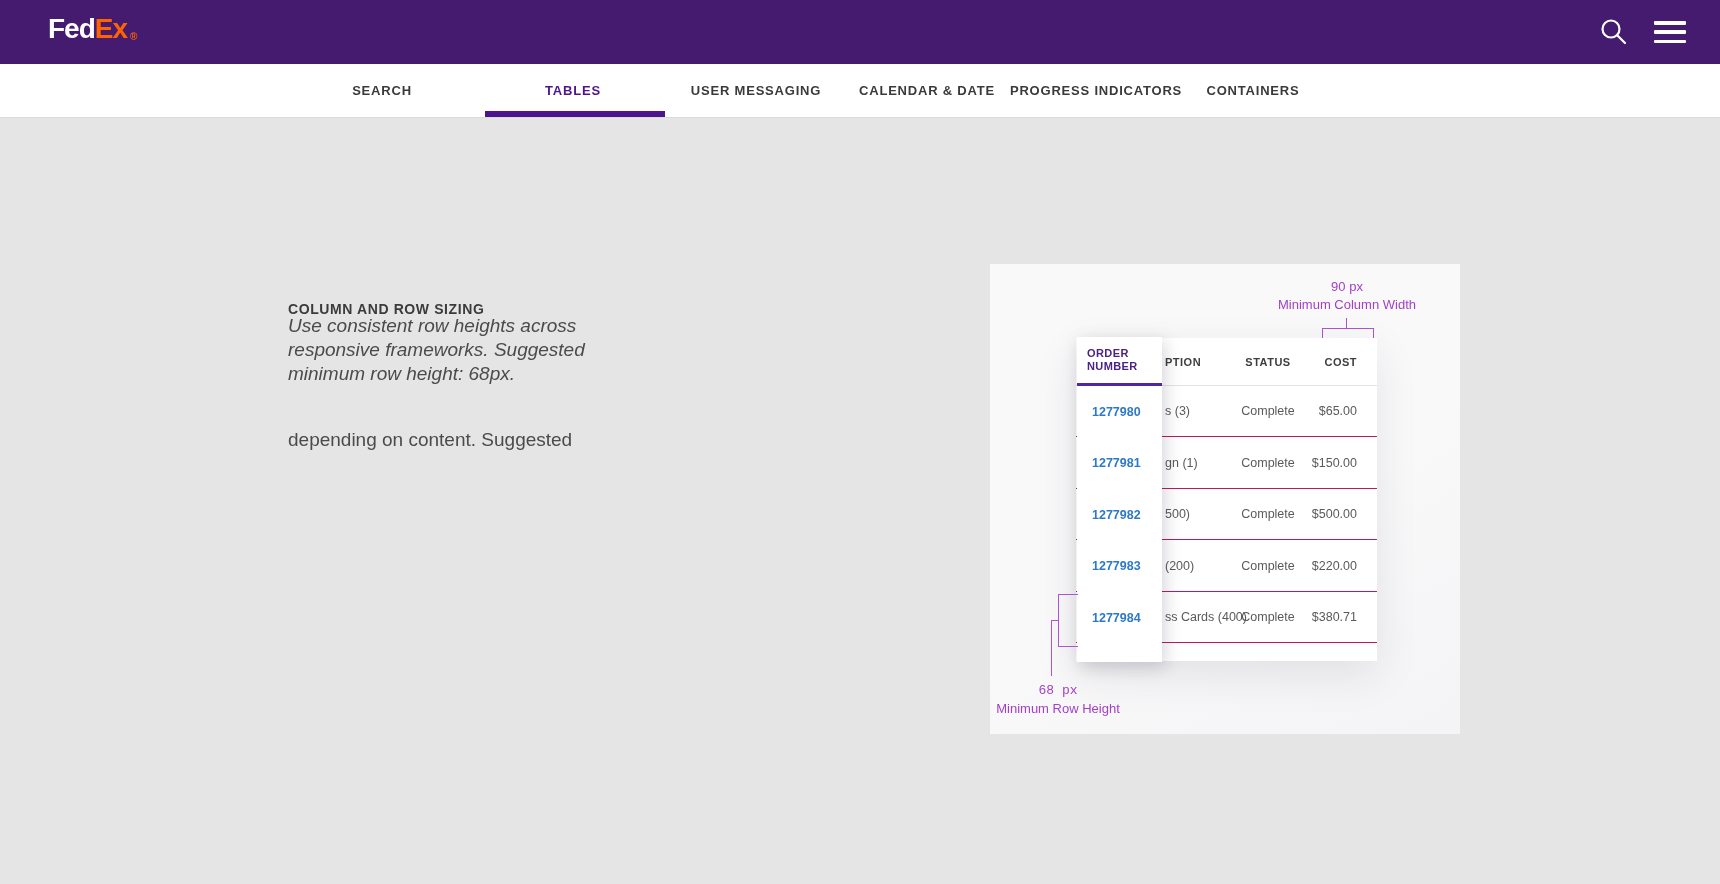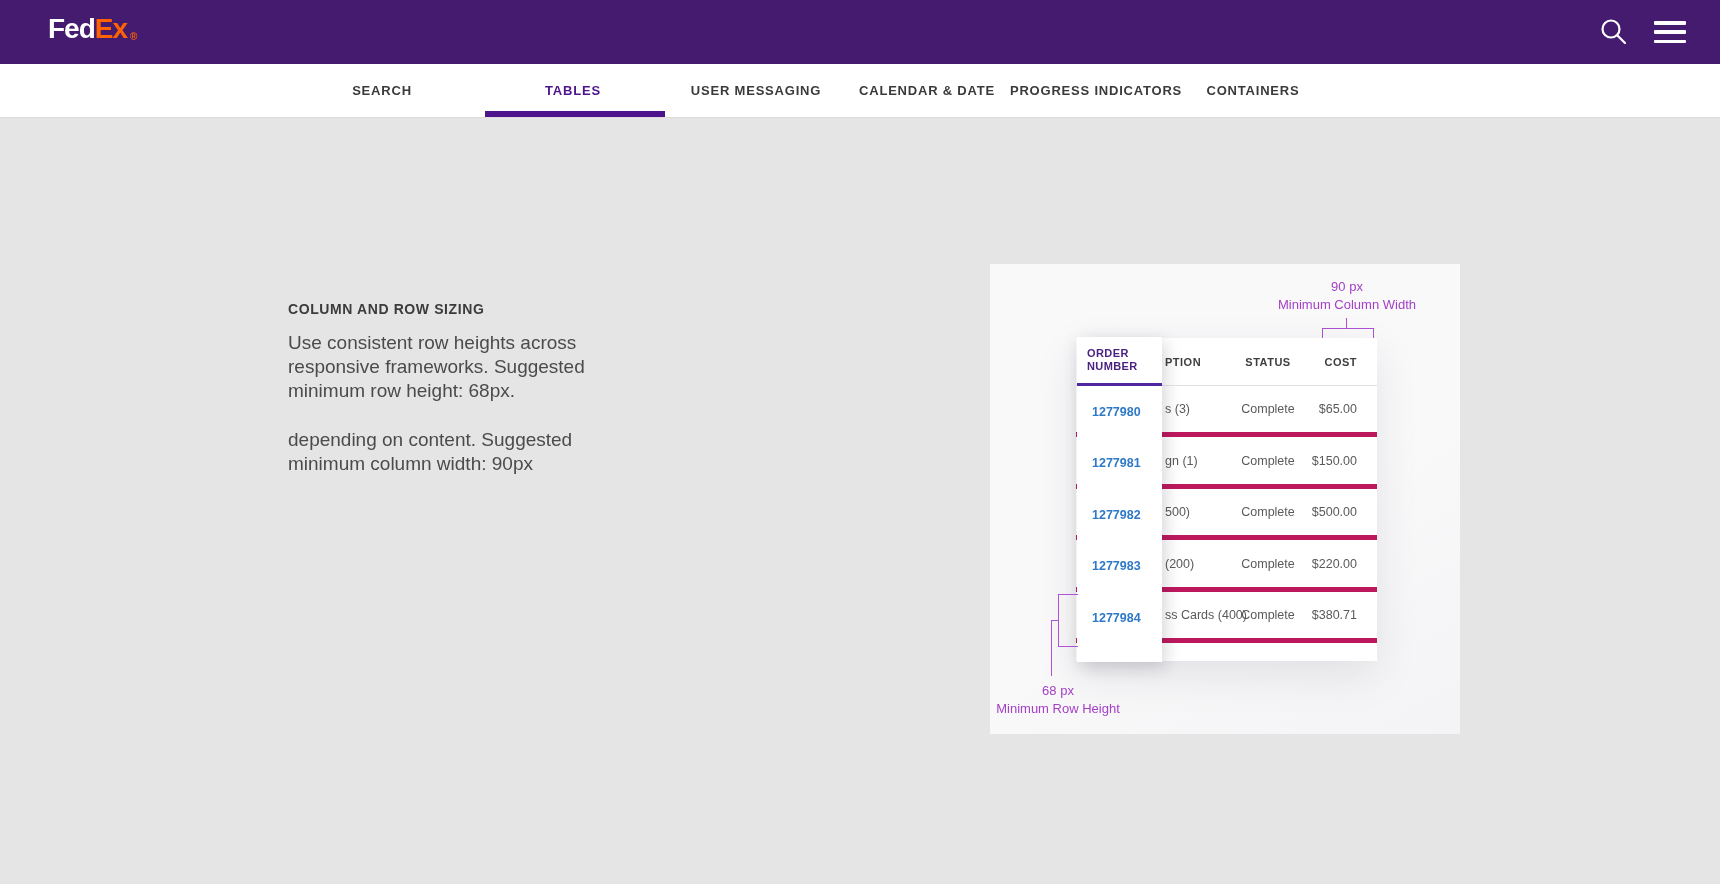--- a/index.html
+++ b/index.html
@@ -24,32 +24,32 @@
               font-size:13px; font-weight:bold; letter-spacing:0.8px; color:#3A3A3A; cursor:pointer; white-space:nowrap; }
   .nav-item.active { color:#4D148C; }
   .nav-1 { left:382px; } .nav-2 { left:573px; } .nav-3 { left:756px; }
   .nav-4 { left:927px; } .nav-5 { left:1096px; } .nav-6 { left:1253px; }
   .tab-underline { position:absolute; left:485px; bottom:0; width:180px; height:6px; background:#4D148C; }
 
   
   .copy-heading { position:absolute; left:288px; top:301px; font-size:14px; font-weight:bold;
                   letter-spacing:0.6px; color:#3B3B3B; }
   .copy-para { position:absolute; left:288px; font-size:19px; line-height:24px; color:#4B4B4B; font-weight:400; }
-  .copy-para-1 { top:331px; }
+  .copy-para-1 { top:314px;font-style:italic; }
   .copy-para-2 { top:428px; }
 
   
   .panel { position:absolute; left:990px; top:264px; width:470px; height:470px;
            background:linear-gradient(150deg,#F9F9FA 55%,#F4F4F6 100%); }
 
   .anno { position:absolute; transform:translateX(-50%); white-space:nowrap;
           font-size:13px; color:#A440C8; text-align:center; }
   .anno-col-1 { left:357px; top:15px; }
   .anno-col-2 { left:357px; top:33px; }
-  .anno-row-1 { left:68px;  top:419px; }
+  .anno-row-1 { left:68px;  top:419px;font-family:Liberation Mono, monospace; }
   .anno-row-2 { left:68px;  top:437px; }
 
   .mline { position:absolute; background:#AF52D6; }
   
   .cb-tick-up { left:356px; top:54px; width:1px; height:10px; }
   .cb-h       { left:332px; top:64px; width:52px; height:1px; }
   .cb-end-l   { left:332px; top:64px; width:1px; height:10px; }
   .cb-end-r   { left:383px; top:64px; width:1px; height:10px; }
   
   .rb-top     { left:68px;  top:330px; width:20px; height:1px; }
@@ -61,21 +61,21 @@
   
   .demo-table { position:absolute; left:86px; top:74px; width:301px; height:323px; background:#ffffff;
                 box-shadow:0 14px 40px rgba(40,40,60,0.10); }
   .dt-header { position:relative; height:48px; border-bottom:1px solid #E3E3E3; }
   .dt-h-desc   { position:absolute; left:89px; top:50%; transform:translateY(-50%);
                  font-size:11px; font-weight:bold; letter-spacing:0.5px; color:#3E3E3E; }
   .dt-h-status { position:absolute; left:192px; top:50%; transform:translate(-50%,-50%);
                  font-size:11px; font-weight:bold; letter-spacing:0.5px; color:#3E3E3E; }
   .dt-h-cost   { position:absolute; right:20px; top:50%; transform:translateY(-50%);
                  font-size:11px; font-weight:bold; letter-spacing:0.5px; color:#3E3E3E; }
-  .dt-row { position:relative; border-bottom:5px solid #be185d; }
+  .dt-row { position:relative; border-bottom:1px solid #be185d; }
   .dt-r1,.dt-r3,.dt-r5 { height:51px; } .dt-r2,.dt-r4 { height:52px; }
   .dt-desc   { position:absolute; left:89px; top:50%; transform:translateY(-50%);
                font-size:12.5px; color:#5A5A5A; white-space:nowrap; }
   .dt-status { position:absolute; left:192px; top:50%; transform:translate(-50%,-50%);
                font-size:12.5px; color:#5A5A5A; }
   .dt-cost   { position:absolute; right:20px; top:50%; transform:translateY(-50%);
                font-size:12.5px; color:#5A5A5A; }
 
   
   .order-card { position:absolute; left:87px; top:73px; width:85px; height:325px; background:#ffffff;
@@ -120,21 +120,20 @@
   </nav>
 
   <h3 class="copy-heading">COLUMN AND ROW SIZING</h3>
   <div class="copy-para copy-para-1">
     <div>Use consistent row heights across</div>
     <div>responsive frameworks. Suggested</div>
     <div>minimum row height: 68px.</div>
   </div>
   <div class="copy-para copy-para-2">
     <div>depending on content. Suggested</div>
-    <div>minimum column width: 90px</div>
   </div>
 
   <section class="panel">
 
     <div class="anno anno-col-1">90 px</div>
     <div class="anno anno-col-2">Minimum Column Width</div>
     <div class="mline cb-tick-up"></div>
     <div class="mline cb-h"></div>
     <div class="mline cb-end-l"></div>
     <div class="mline cb-end-r"></div>

